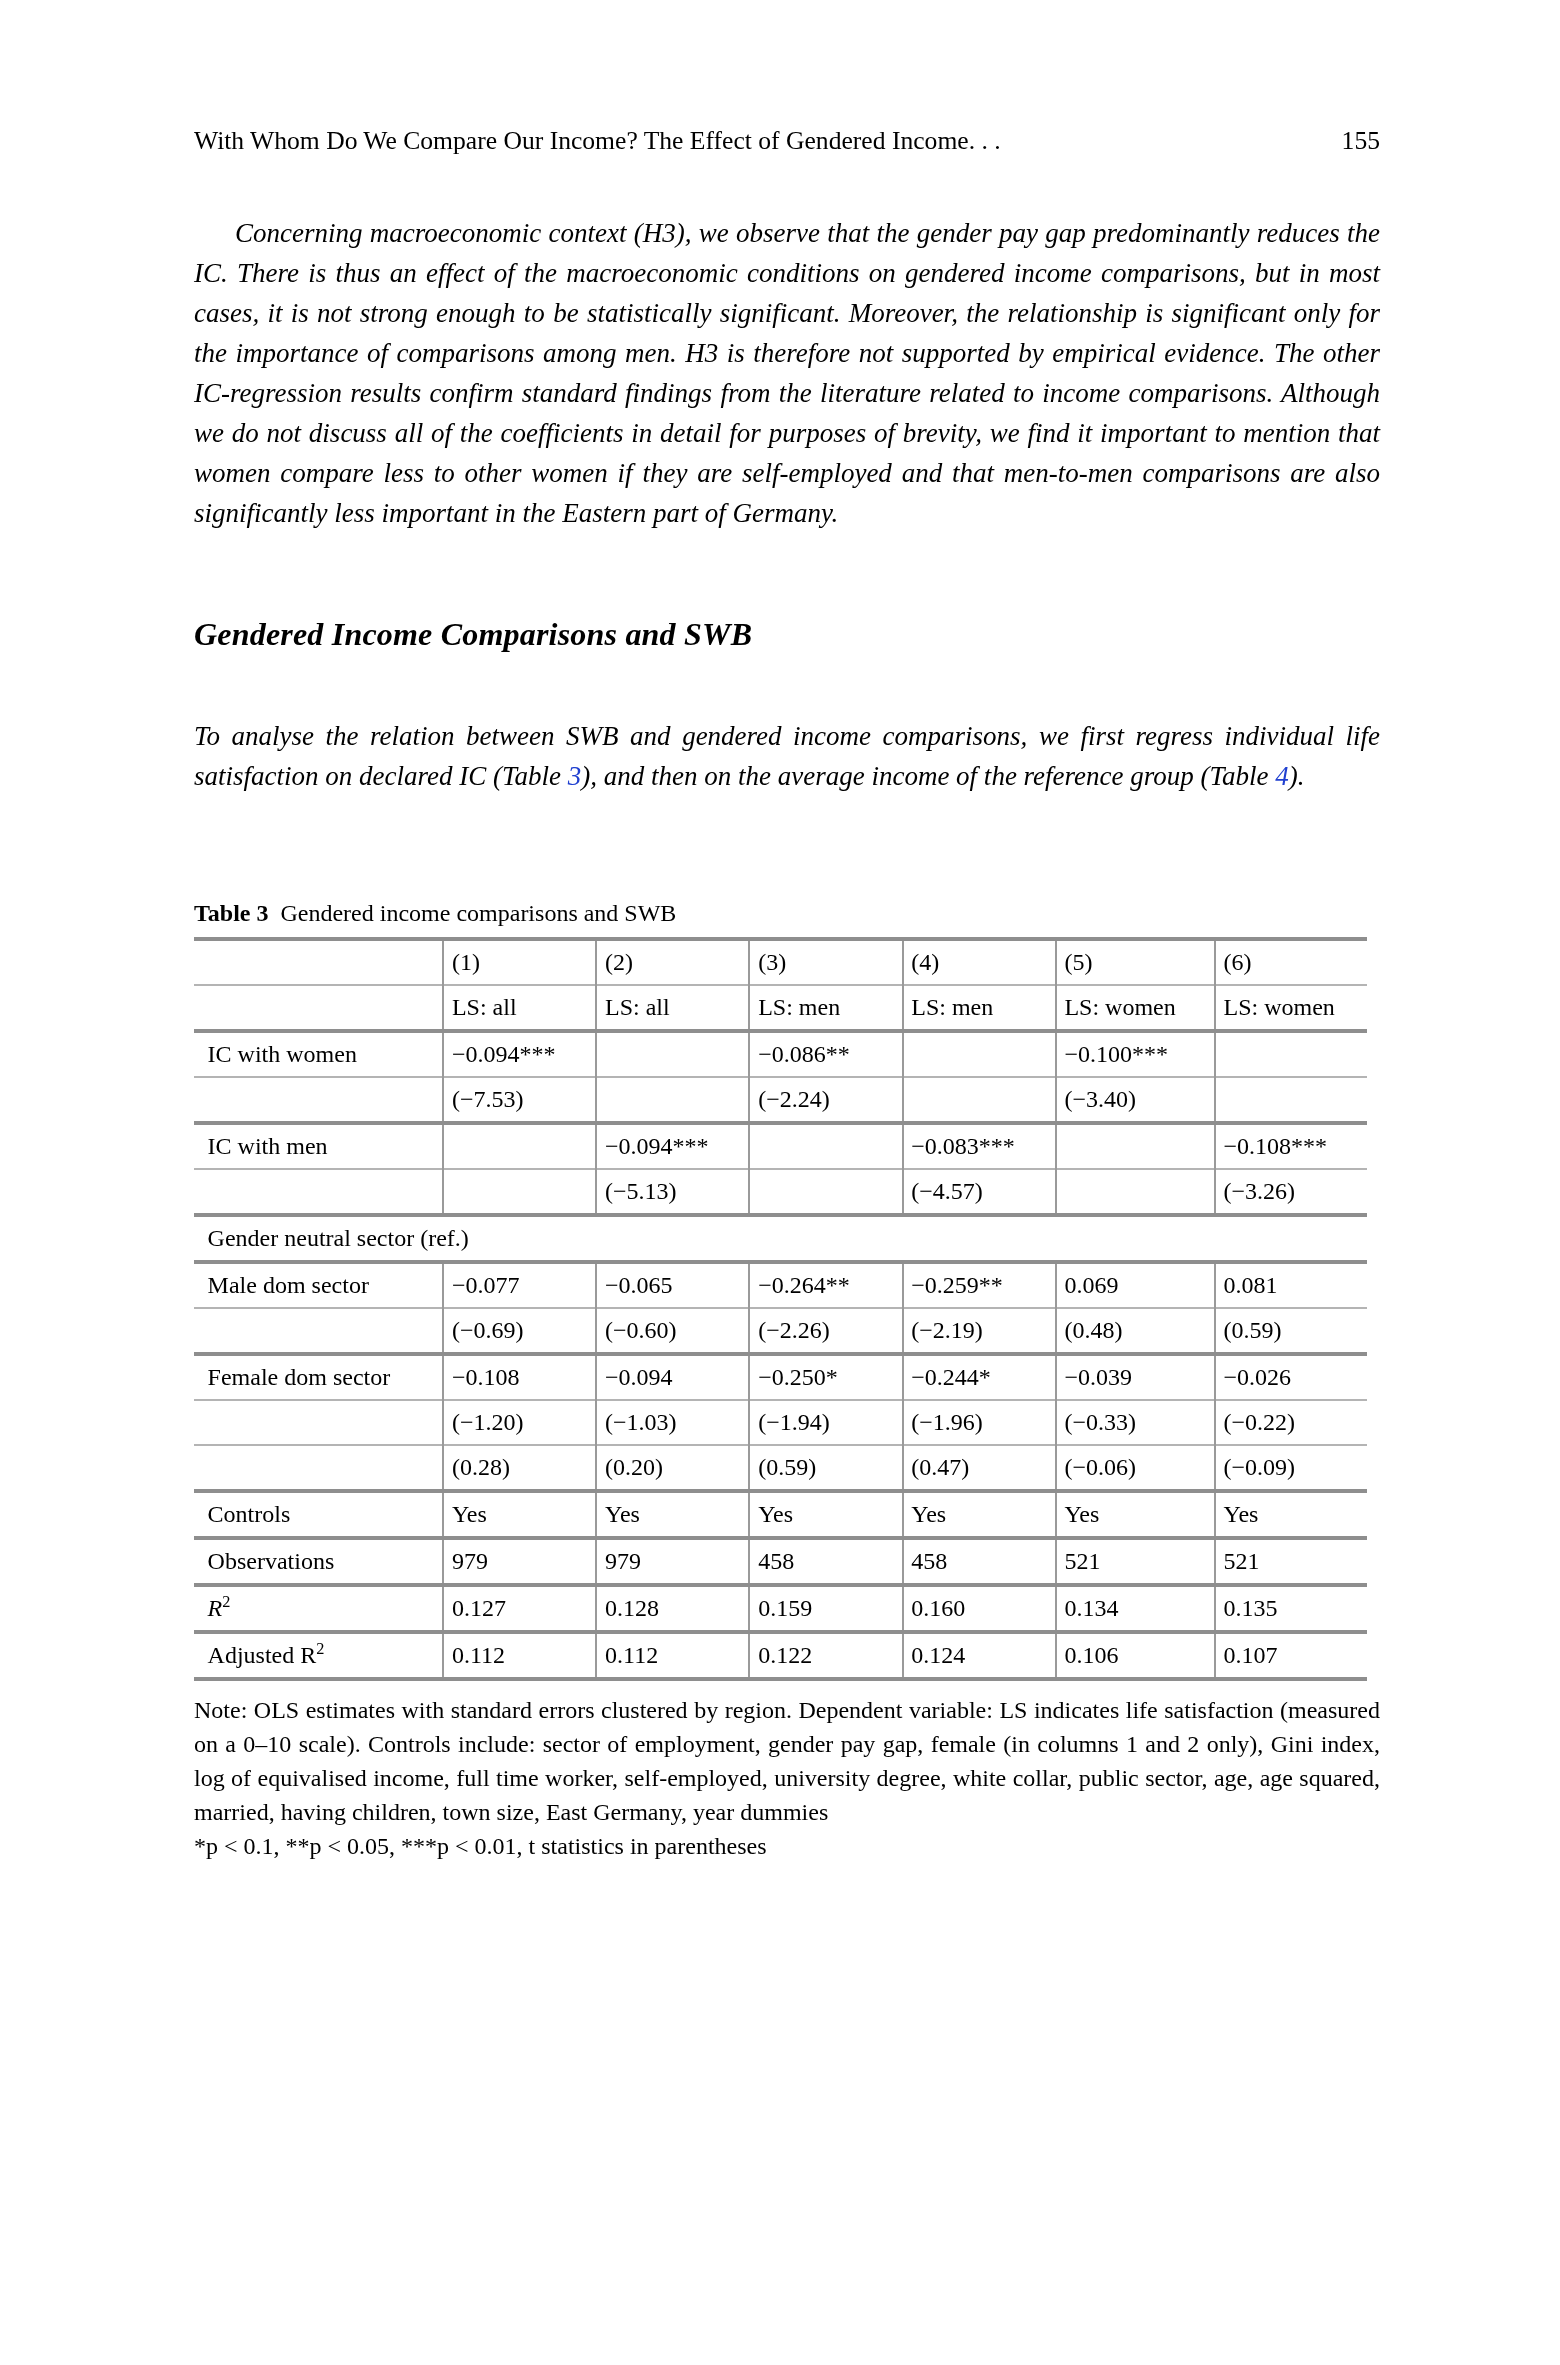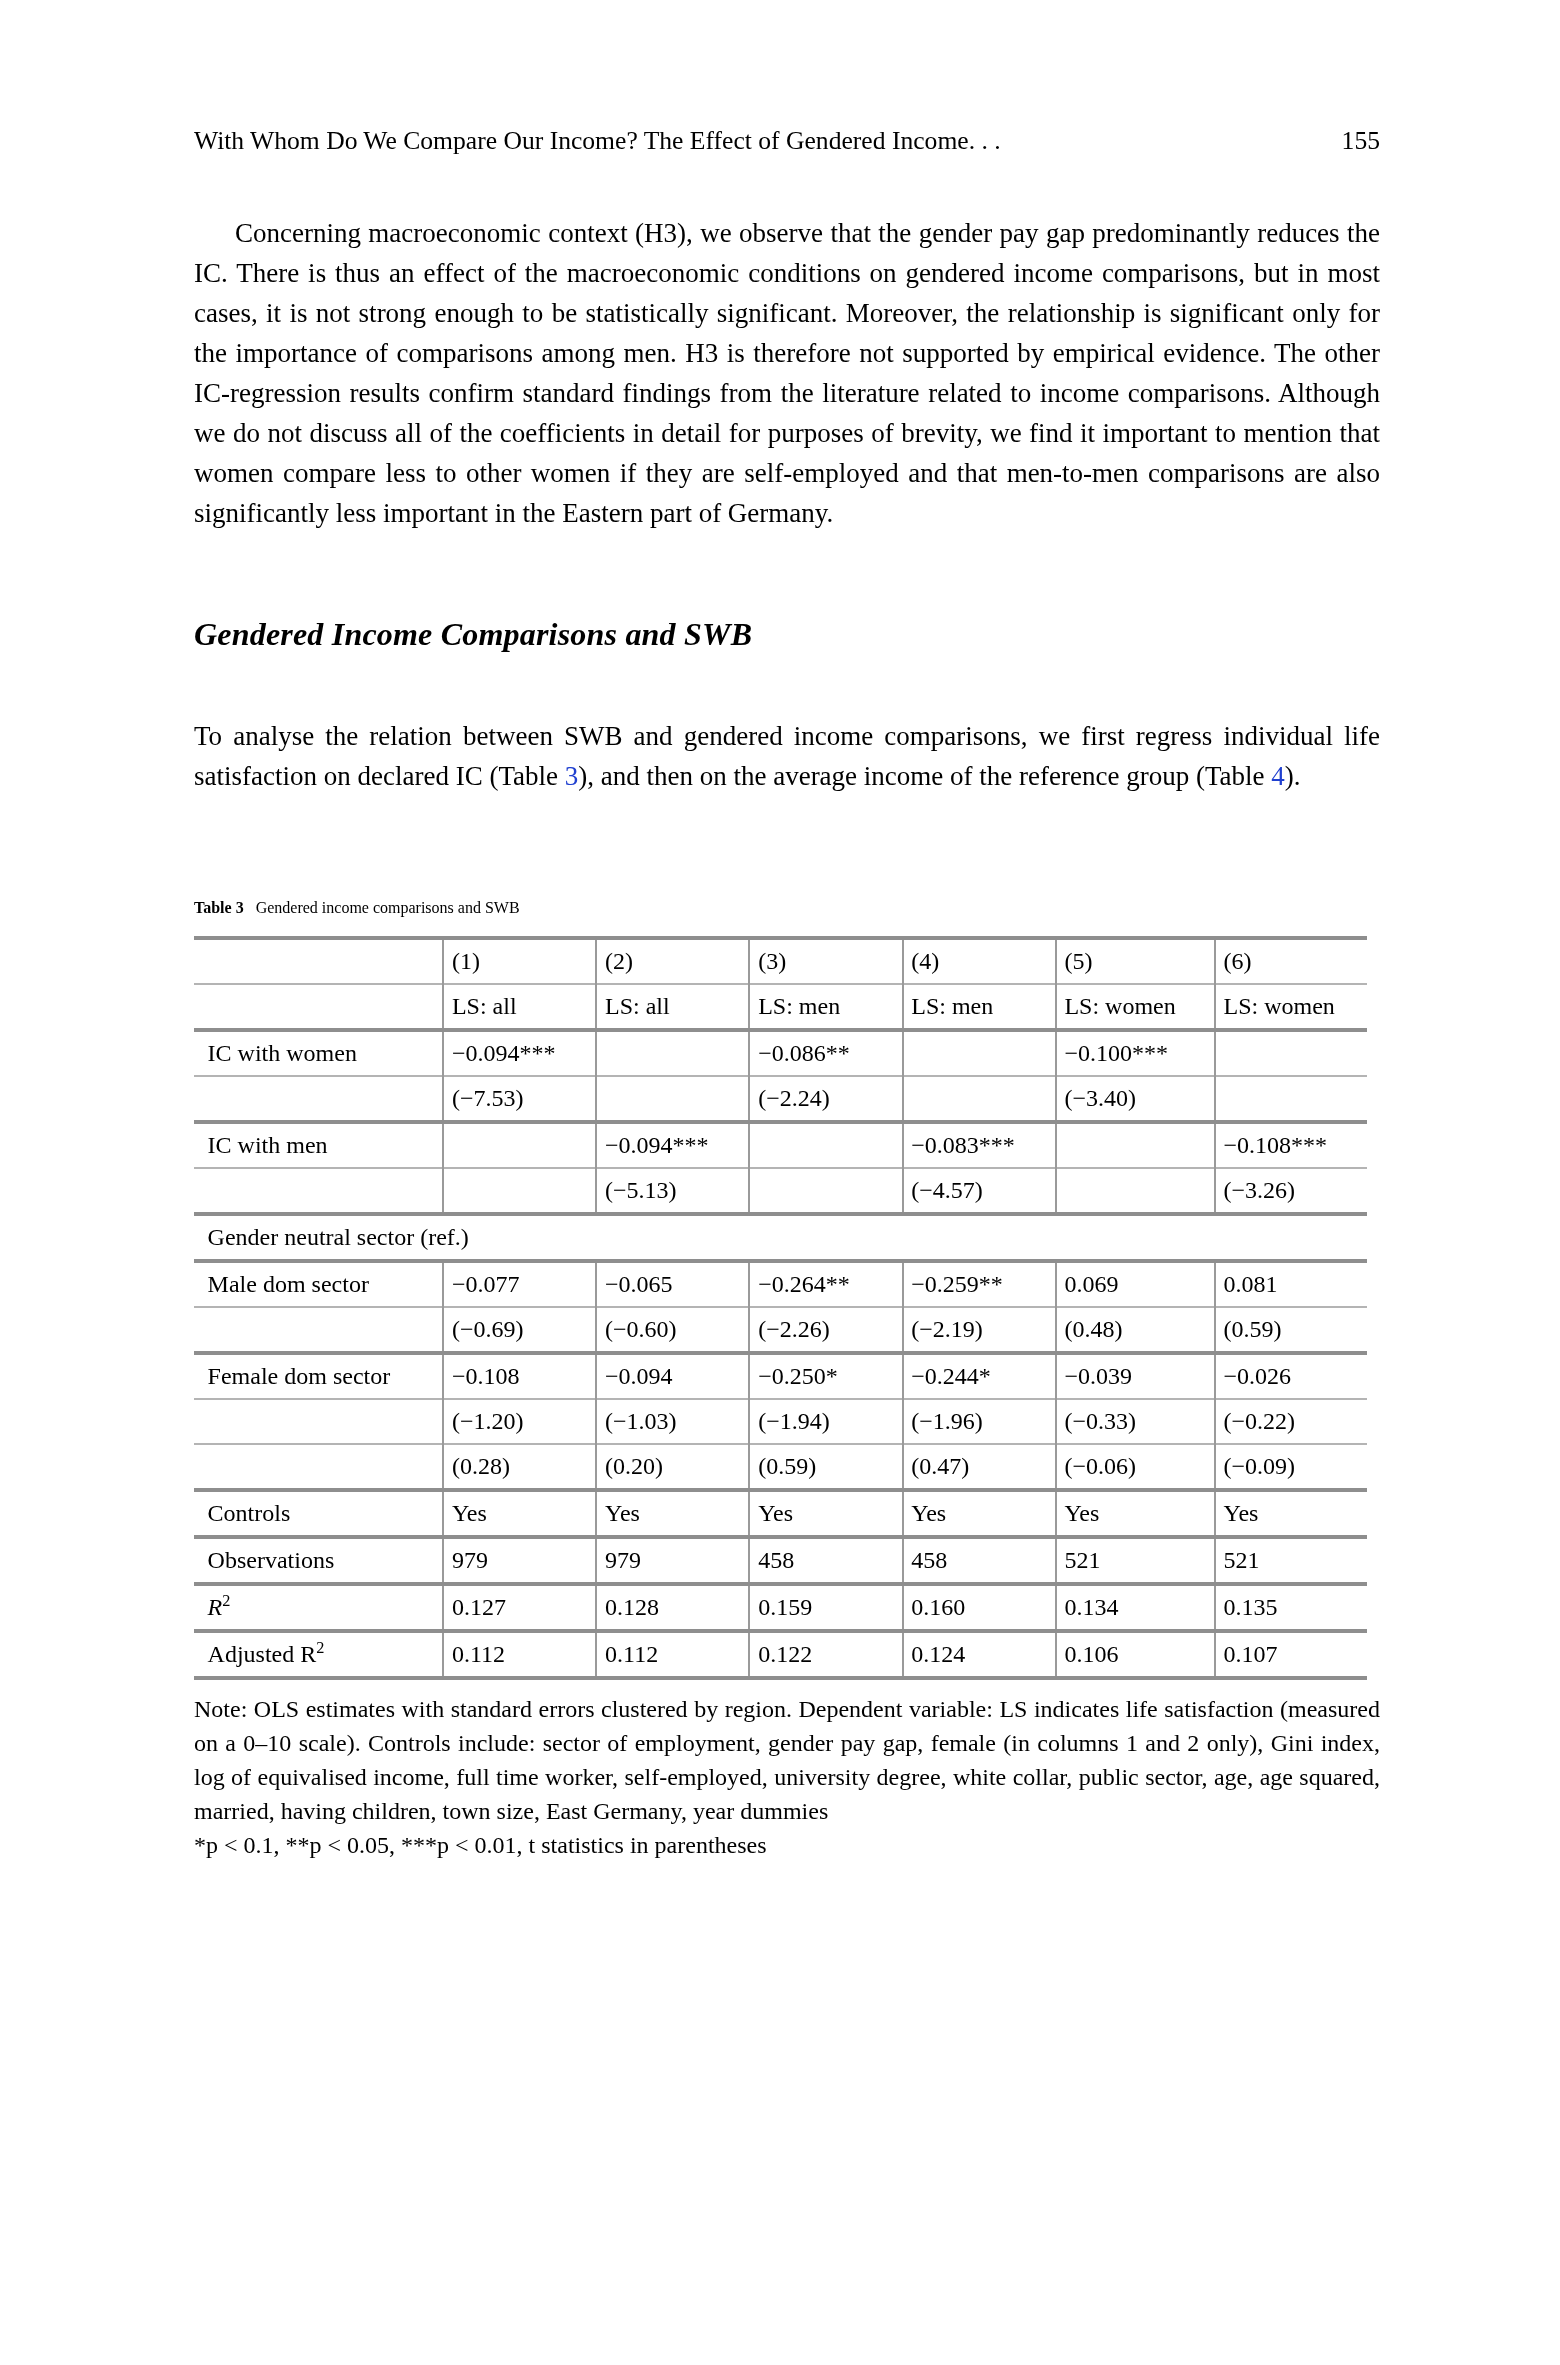--- a/index.html
+++ b/index.html
@@ -43,20 +43,21 @@
   }
 
   p.body {
     margin: 0 0 0 0;
     font-size: 27px;
     line-height: 40px;
     text-align: justify;
     text-justify: inter-word;
     hyphens: none;
     text-indent: 41px;
+    font-style: italic;
   }
   p.body.noindent { text-indent: 0; }
 
   h2.section {
     font-size: 32px;
     font-style: italic;
     font-weight: bold;
     margin: 0;
     line-height: 1.2;
     letter-spacing: 0.2px;
@@ -66,23 +67,23 @@
   .sp-after-head { height: 63px; }
   .sp-before-table { height: 102px; }
 
   a.xref {
     color: #2040d0;
     text-decoration: none;
   }
 
   
   .table-caption {
-    font-size: 16px;
+    font-size: 24px;
     line-height: 1.25;
-    margin-bottom: 18px;
+    margin-bottom: 9px;
   }
   .table-caption .tc-label { font-weight: bold; }
   .table-caption .tc-title { margin-left: 12px; }
 
   table.reg {
     border-collapse: collapse;
     width: 1173px;
     table-layout: fixed;
     font-size: 24px;
     line-height: 1.15;

